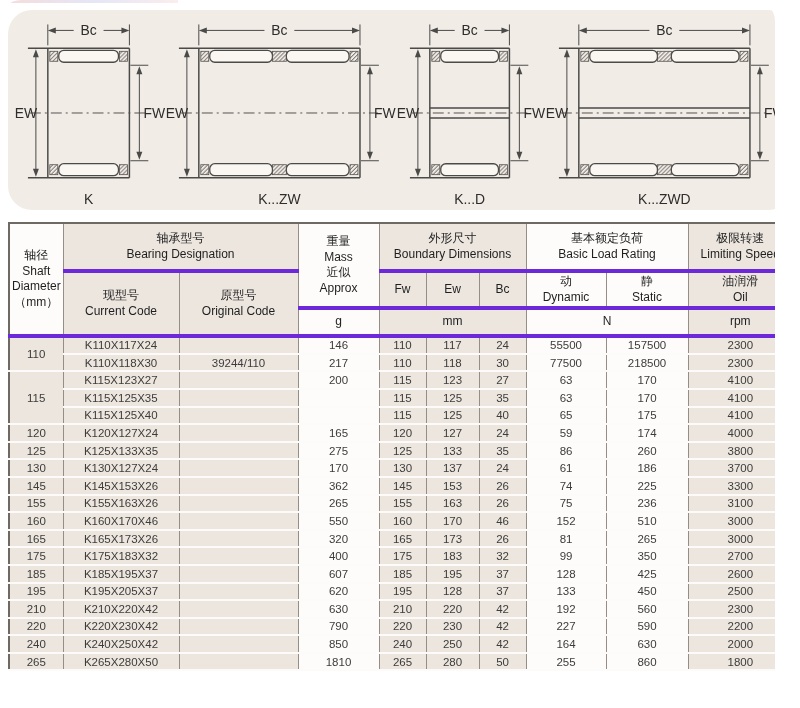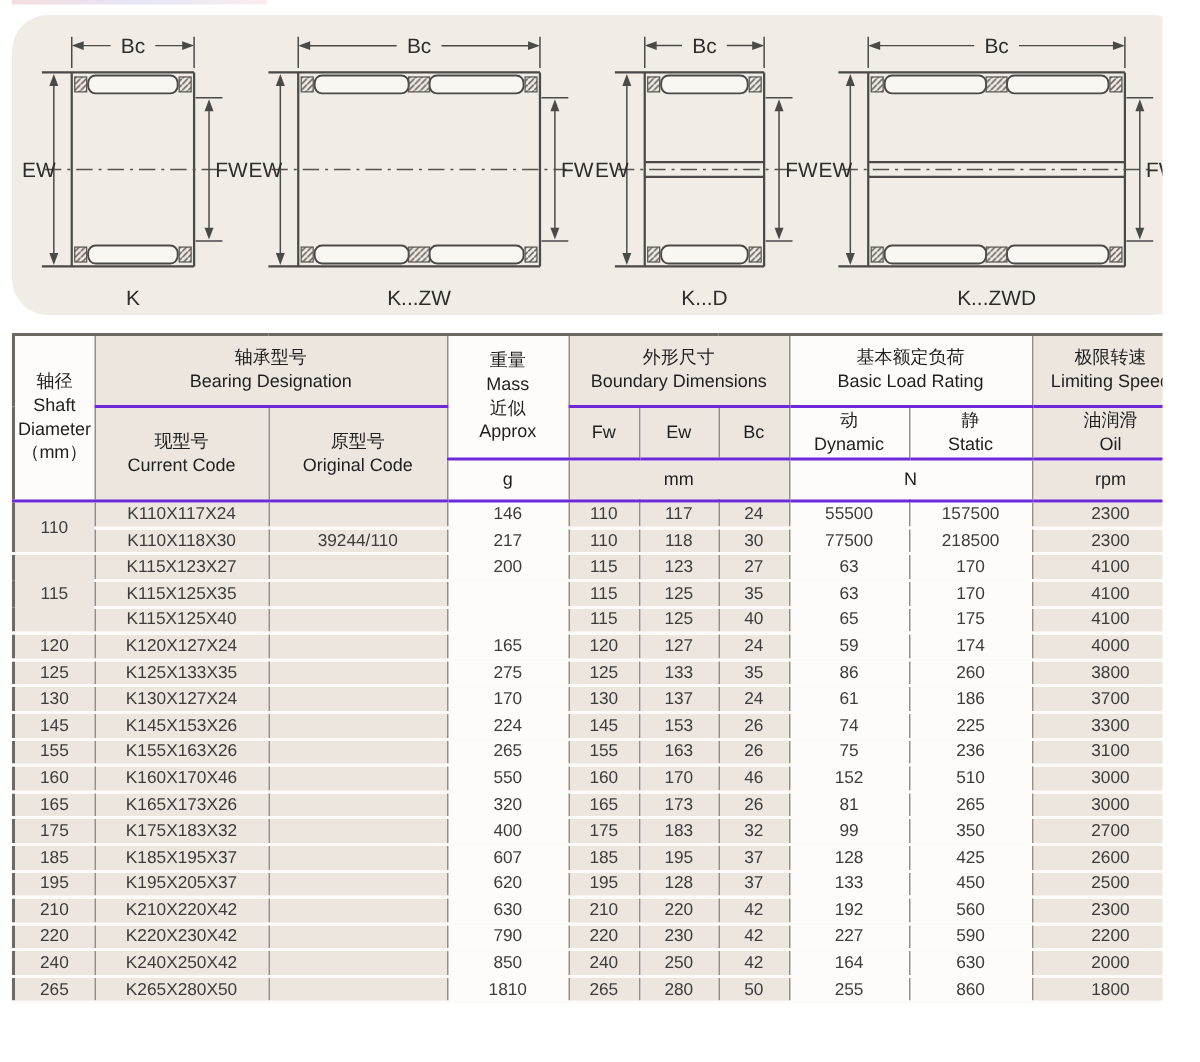--- a/index.html
+++ b/index.html
@@ -1,18 +1,18 @@
 <!DOCTYPE html>
 <html><head>
 <meta charset="utf-8">
 <style>
   html,body { margin:0; padding:0; background:#ffffff; }
   #page {
     position:relative; width:775px; height:708px; background:#ffffff;
-    font-family:"Liberation Sans", sans-serif; overflow:hidden;
+    font-family:"Liberation Sans", sans-serif; overflow:hidden;border-radius:21px;
   }
   #edge-artifact {
     position:absolute; left:8px; top:0; width:170px; height:3px;
     background:linear-gradient(90deg, rgba(200,60,60,.35), rgba(80,90,200,.30), rgba(200,60,60,.18));
     opacity:.5;
   }
   
   #diagram-panel {
     position:absolute; left:8px; top:10px; width:784px; height:200px;
     background:#f2ece6; border-radius:24px;
@@ -32,21 +32,21 @@
     border-collapse:collapse; table-layout:fixed;
     border:2px solid #6e6963;
   }
   #spec-table th, #spec-table td {
     border-left:1px solid #948e87; box-sizing:border-box;
     font-weight:normal; overflow:hidden;
   }
   #spec-table th {
     font-size:12px; color:#1f1f1f; vertical-align:middle;
     white-space:pre-line; line-height:1.3; padding:1px 2px;
-    border-bottom:2px solid #6d28d9;
+    border-bottom:4px solid #6d28d9;
   }
   tr.h1 { height:48px; } tr.h2 { height:30px; } tr.h3 { height:28px; }
   tr.h3 th { border-bottom:2px solid #6e6963; }
   #spec-table td {
     font-size:11.5px; color:#3d3c3a; text-align:center; vertical-align:middle;
     height:17.6px; padding:0 3px; border-bottom:2px solid #fcfbf9;
   }
   td.code { text-align:left; padding-left:9px; }
   .beige { background:#ece6df; }
   .white { background:#fdfcfa; }
@@ -363,21 +363,21 @@
           <td class="beige">137</td>
           <td class="beige">24</td>
           <td class="white">61</td>
           <td class="white">186</td>
           <td class="beige">3700</td>
         </tr>
         <tr class="group-end">
           <td class="beige shaft" rowspan="1">145</td>
           <td class="beige code">K145X153X26</td>
           <td class="beige code"></td>
-          <td class="white">224</td>
+          <td class="white">362</td>
           <td class="beige">145</td>
           <td class="beige">153</td>
           <td class="beige">26</td>
           <td class="white">74</td>
           <td class="white">225</td>
           <td class="beige">3300</td>
         </tr>
         <tr class="group-end">
           <td class="beige shaft" rowspan="1">155</td>
           <td class="beige code">K155X163X26</td>

